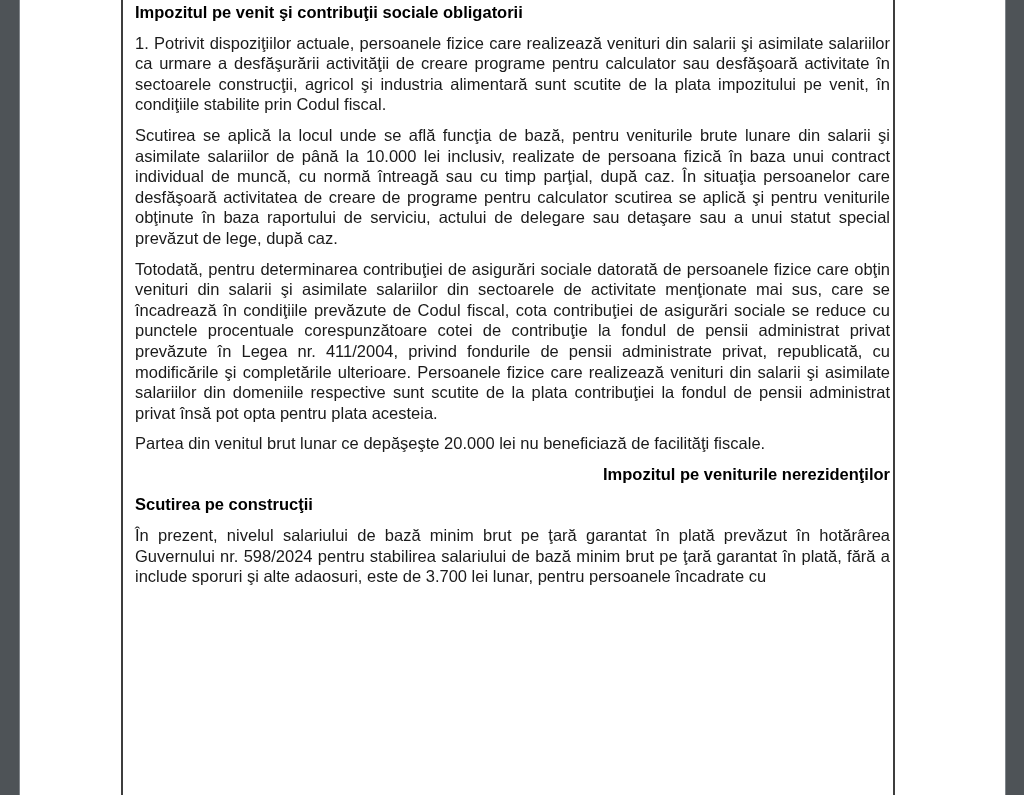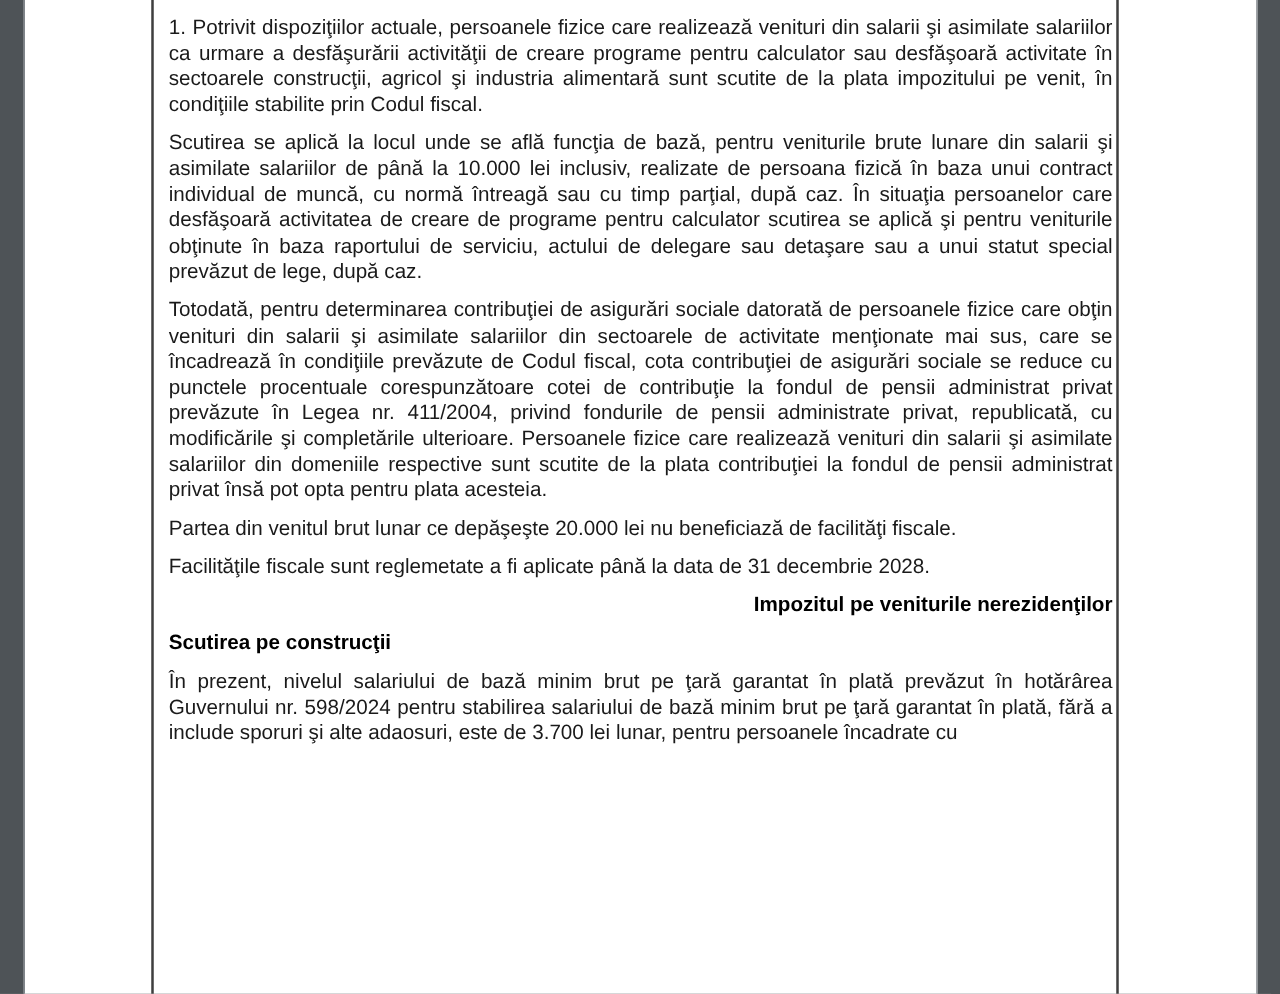--- a/index.html
+++ b/index.html
@@ -52,22 +52,22 @@
   .para {
     text-align: justify;
     margin: 10px 0 0 0;
   }
 </style>
 </head>
 <body>
 
 <div class="paper">
   <div class="cell">
+    <div class="heading first">Impozitul pe venit şi contribuţii sociale obligatorii</div>
     <p class="para">1. Potrivit dispoziţiilor actuale, persoanele fizice care realizează venituri din salarii şi asimilate salariilor ca urmare a desfăşurării activităţii de creare programe pentru calculator sau desfăşoară activitate în sectoarele construcţii, agricol şi industria alimentară sunt scutite de la plata impozitului pe venit, în condiţiile stabilite prin Codul fiscal.</p>
     <p class="para">Scutirea se aplică la locul unde se află funcţia de bază, pentru veniturile brute lunare din salarii şi asimilate salariilor de până la 10.000 lei inclusiv, realizate de persoana fizică în baza unui contract individual de muncă, cu normă întreagă sau cu timp parţial, după caz. În situaţia persoanelor care desfăşoară activitatea de creare de programe pentru calculator scutirea se aplică şi pentru veniturile obţinute în baza raportului de serviciu, actului de delegare sau detaşare sau a unui statut special prevăzut de lege, după caz.</p>
     <p class="para">Totodată, pentru determinarea contribuţiei de asigurări sociale datorată de persoanele fizice care obţin venituri din salarii şi asimilate salariilor din sectoarele de activitate menţionate mai sus, care se încadrează în condiţiile prevăzute de Codul fiscal, cota contribuţiei de asigurări sociale se reduce cu punctele procentuale corespunzătoare cotei de contribuţie la fondul de pensii administrat privat prevăzute în Legea nr. 411/2004, privind fondurile de pensii administrate privat, republicată, cu modificările şi completările ulterioare. Persoanele fizice care realizează venituri din salarii şi asimilate salariilor din domeniile respective sunt scutite de la plata contribuţiei la fondul de pensii administrat privat însă pot opta pentru plata acesteia.</p>
     <p class="para">Partea din venitul brut lunar ce depăşeşte 20.000 lei nu beneficiază de facilităţi fiscale.</p>
-    <p class="para">Facilităţile fiscale sunt reglemetate a fi aplicate până la data de 31 decembrie 2028.</p>
     <div class="heading indented">Impozitul pe veniturile nerezidenţilor</div>
     <div class="heading">Scutirea pe construcţii</div>
     <p class="para">În prezent, nivelul salariului de bază minim brut pe ţară garantat în plată prevăzut în hotărârea Guvernului nr. 598/2024 pentru stabilirea salariului de bază minim brut pe ţară garantat în plată, fără a include sporuri şi alte adaosuri, este de 3.700 lei lunar, pentru persoanele încadrate cu</p>
   </div>
 </div>
 
 </body></html>

